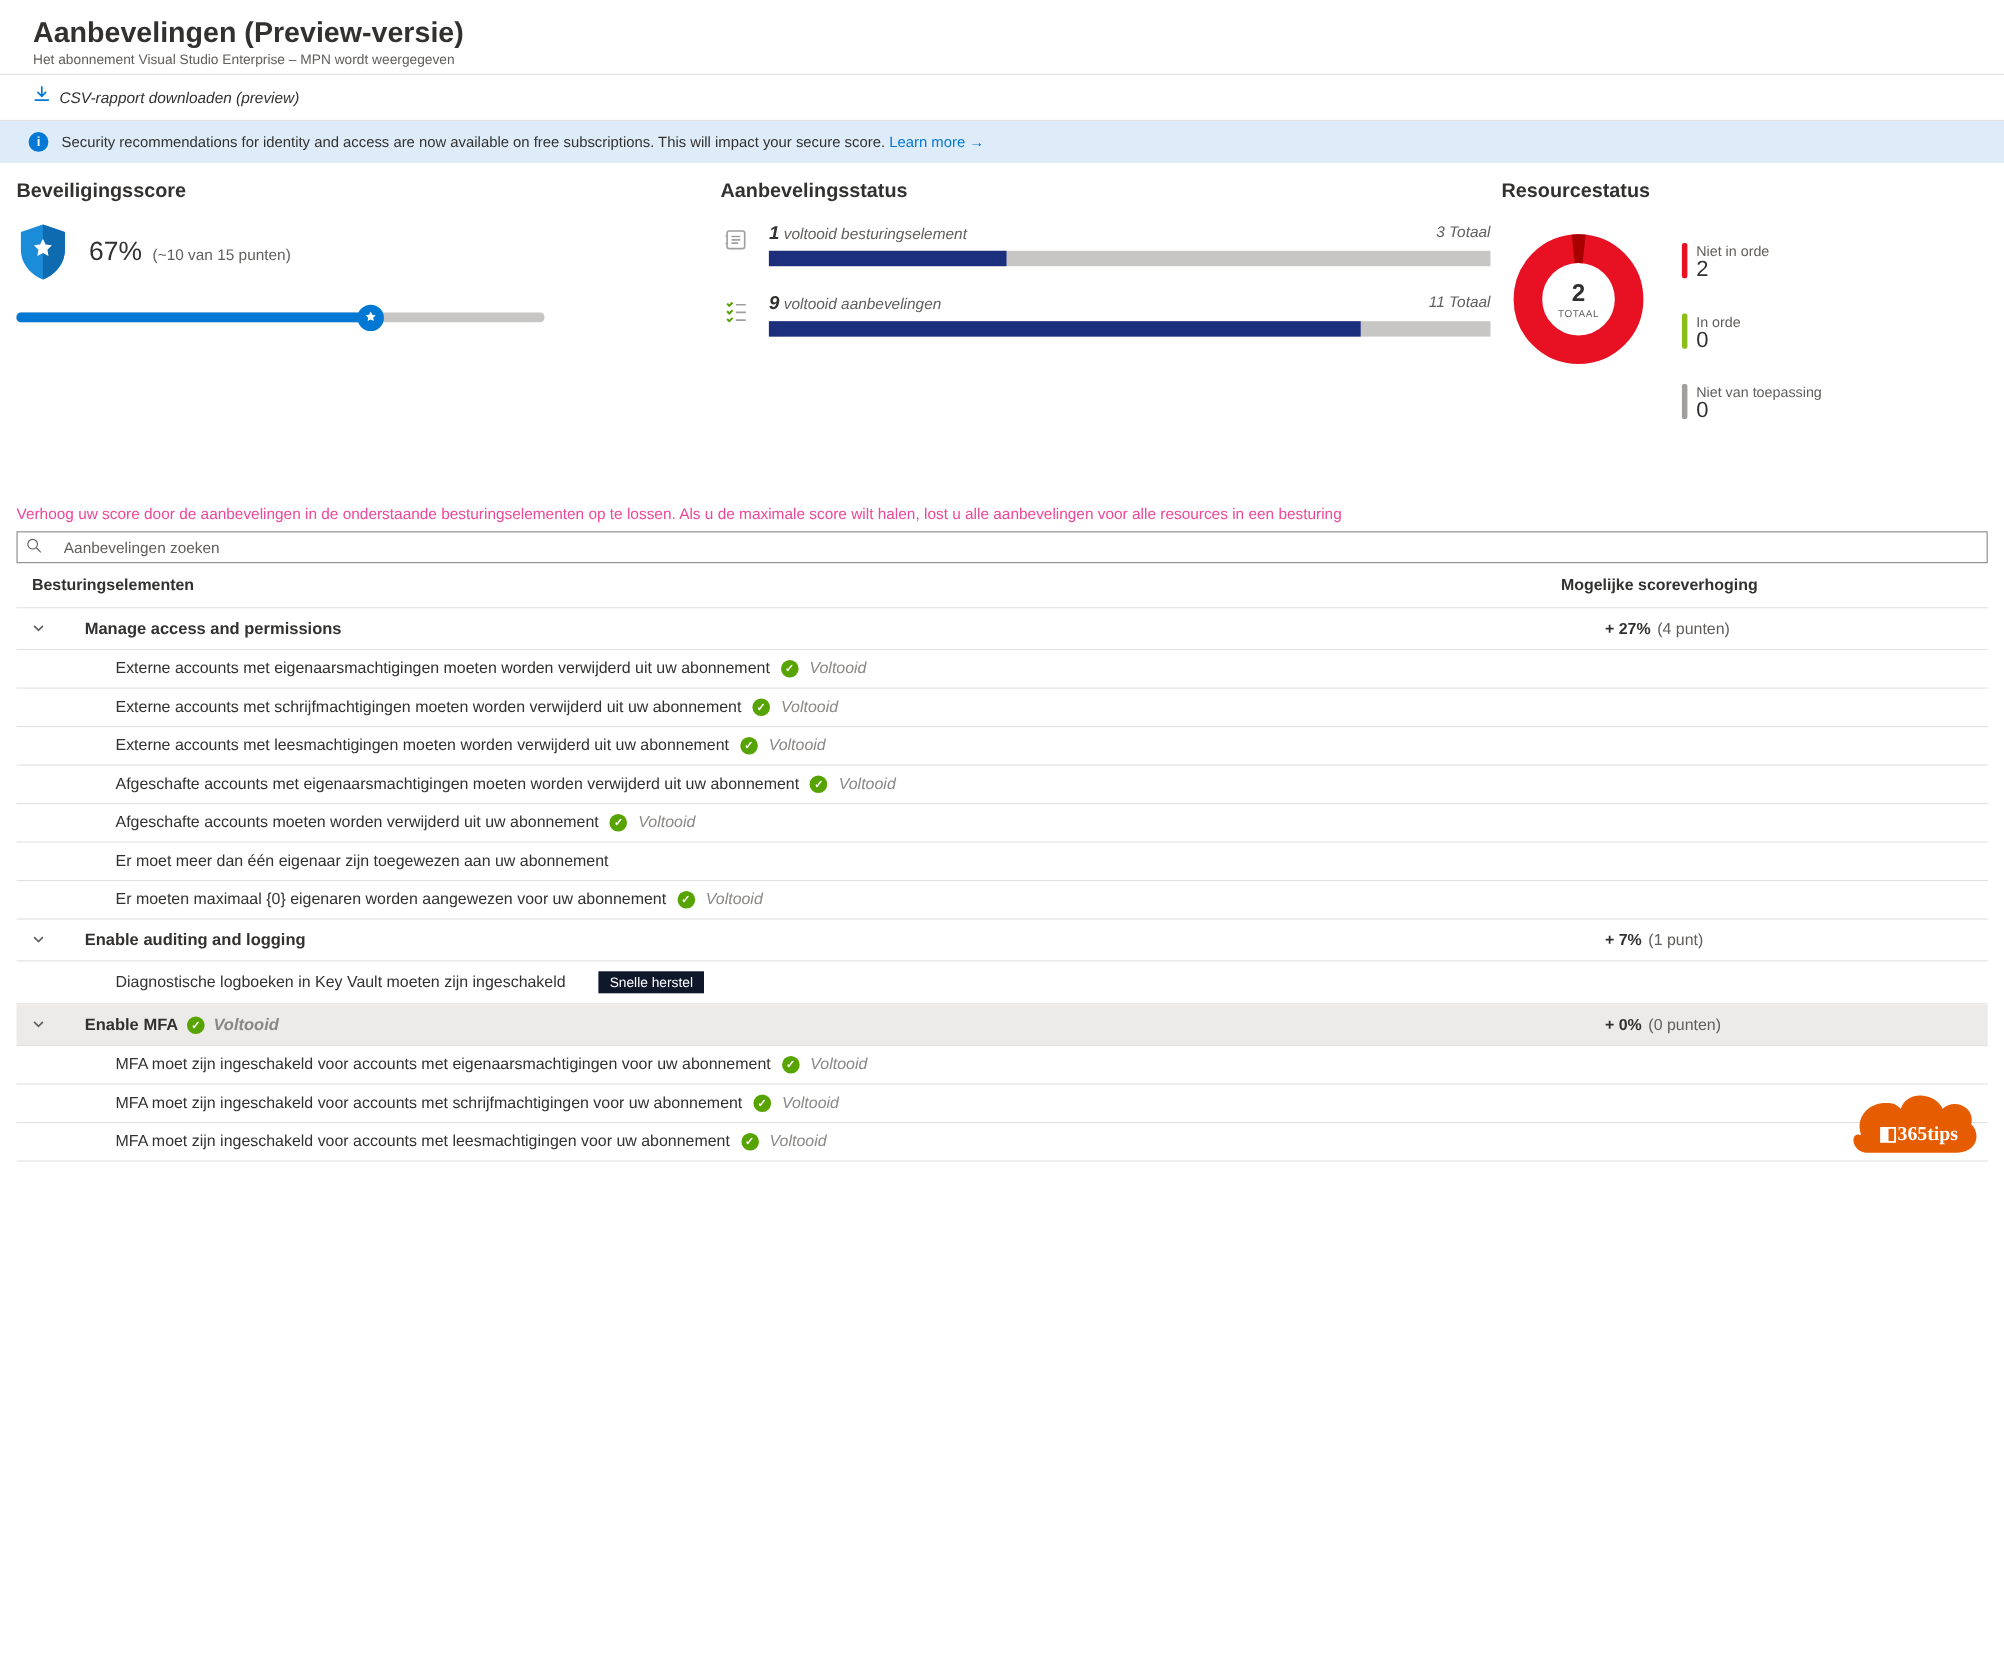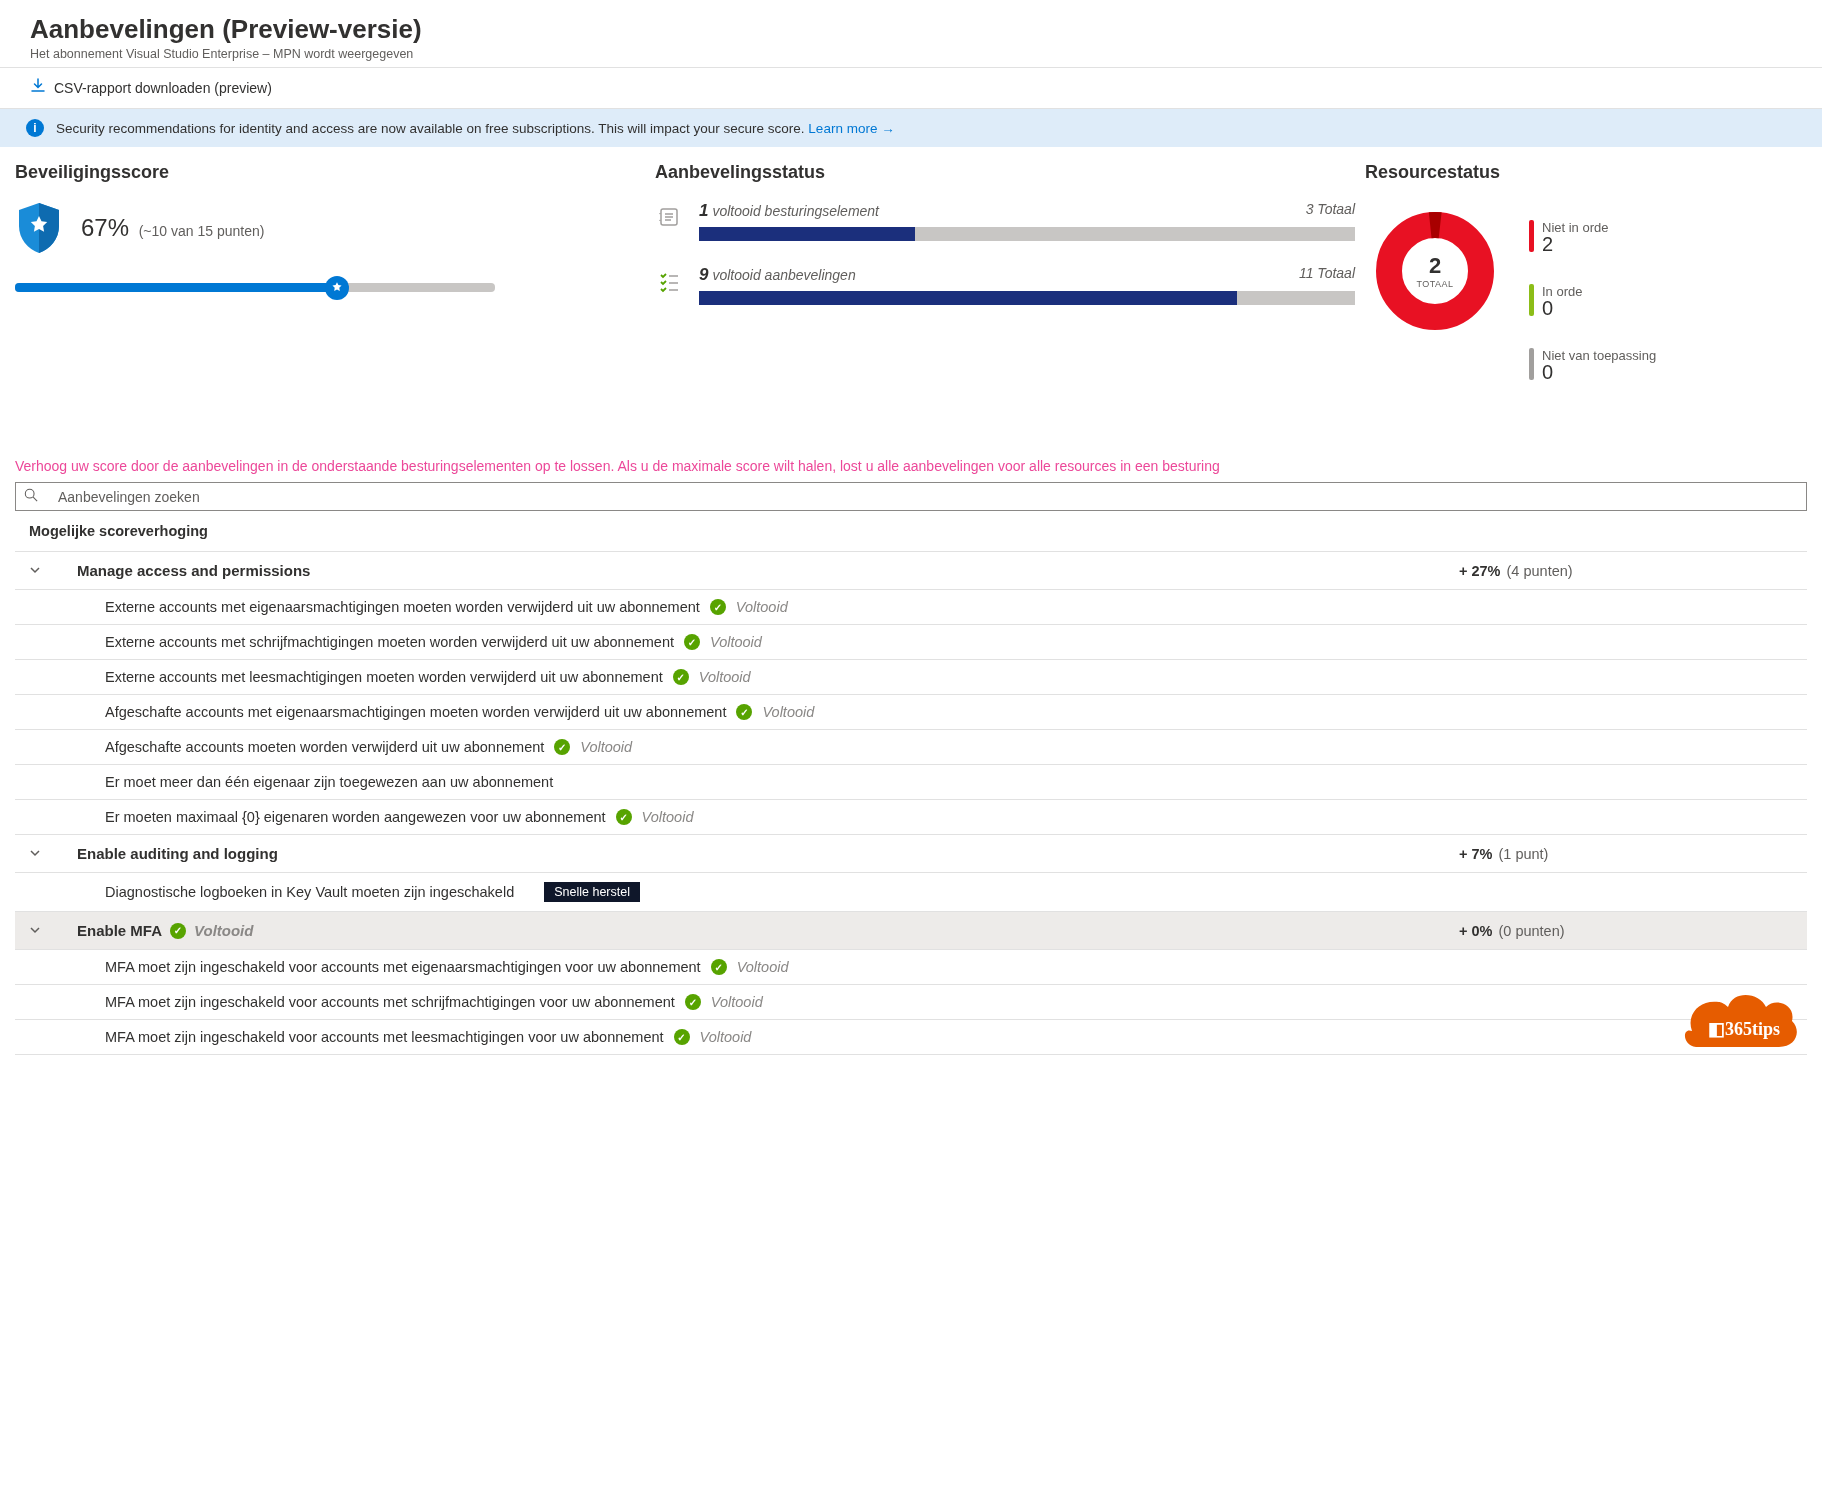--- a/index.html
+++ b/index.html
@@ -3,21 +3,21 @@
 <meta charset="utf-8">
 <style>
   * { box-sizing: border-box; }
   body { margin: 0; font-family: "Segoe UI", Arial, sans-serif; font-size: 13px; color: #323130; background: #fff; overflow-x: hidden; }
   .page { width: 1822px; position: relative;}
   .header { padding: 14px 30px 6px; border-bottom: 1px solid #e1e1e1; }
   .header h1 { margin:0; font-size: 26px; font-weight:600; }
   .header .sub { color:#605e5c; font-size:12.5px; margin-top:2px;}
   .toolbar { padding: 10px 30px; border-bottom: 1px solid #e1e1e1; display:flex; align-items:center; gap:8px; }
   .toolbar .dl-icon { color:#0078d4; font-size:16px; }
-  .toolbar a { color:#323130; text-decoration:none; font-size:14px;}
+  .toolbar a { color:#323130; text-decoration:none; font-size:14px;font-style:italic;}
   .banner { padding: 10px 26px; background:#deecf9; color:#323130; font-size:13.5px; display:flex; align-items:center; gap:12px;}
   .banner .info-icon { background:#0078d4; color:#fff; border-radius:50%; width:18px; height:18px; display:flex; align-items:center; justify-content:center; font-weight:bold; font-size:12px;}
   .banner a { color:#0078d4; text-decoration:none; }
   .content { padding: 15px; }
   .cards { display:flex; gap:0; }
   .card-sec { flex: 0 0 640px; }
   .card-rec { flex: 0 0 700px; }
   .card-res { flex: 1; display:flex; gap:24px; padding-left:10px;}
   .card-title { font-size:18px; font-weight:600; margin-bottom:18px;}
   
@@ -208,20 +208,21 @@
       <span class="icon">
         <svg width="14" height="14" viewBox="0 0 16 16">
             <circle cx="6.5" cy="6.5" r="5" fill="none" stroke="#605e5c" stroke-width="1.2"></circle>
             <path d="M10.5 10.5L15 15" stroke="#605e5c" stroke-width="1.2"></path>
           </svg>
       </span>
       <span>Aanbevelingen zoeken</span>
     </div>
 
     <div class="thead">
+      <div class="col-name">Besturingselementen</div>
       <div class="col-score">Mogelijke scoreverhoging</div>
     </div>
 
     <div id="tbody">
         <div class="group-row">
           <span class="chev"><svg width="12" height="12" viewBox="0 0 12 12">
               <path d="M2 4l4 4 4-4" stroke="#605e5c" stroke-width="1.5" fill="none"></path>
             </svg></span>
           <span class="gname">
             <span>Manage access and permissions</span>

